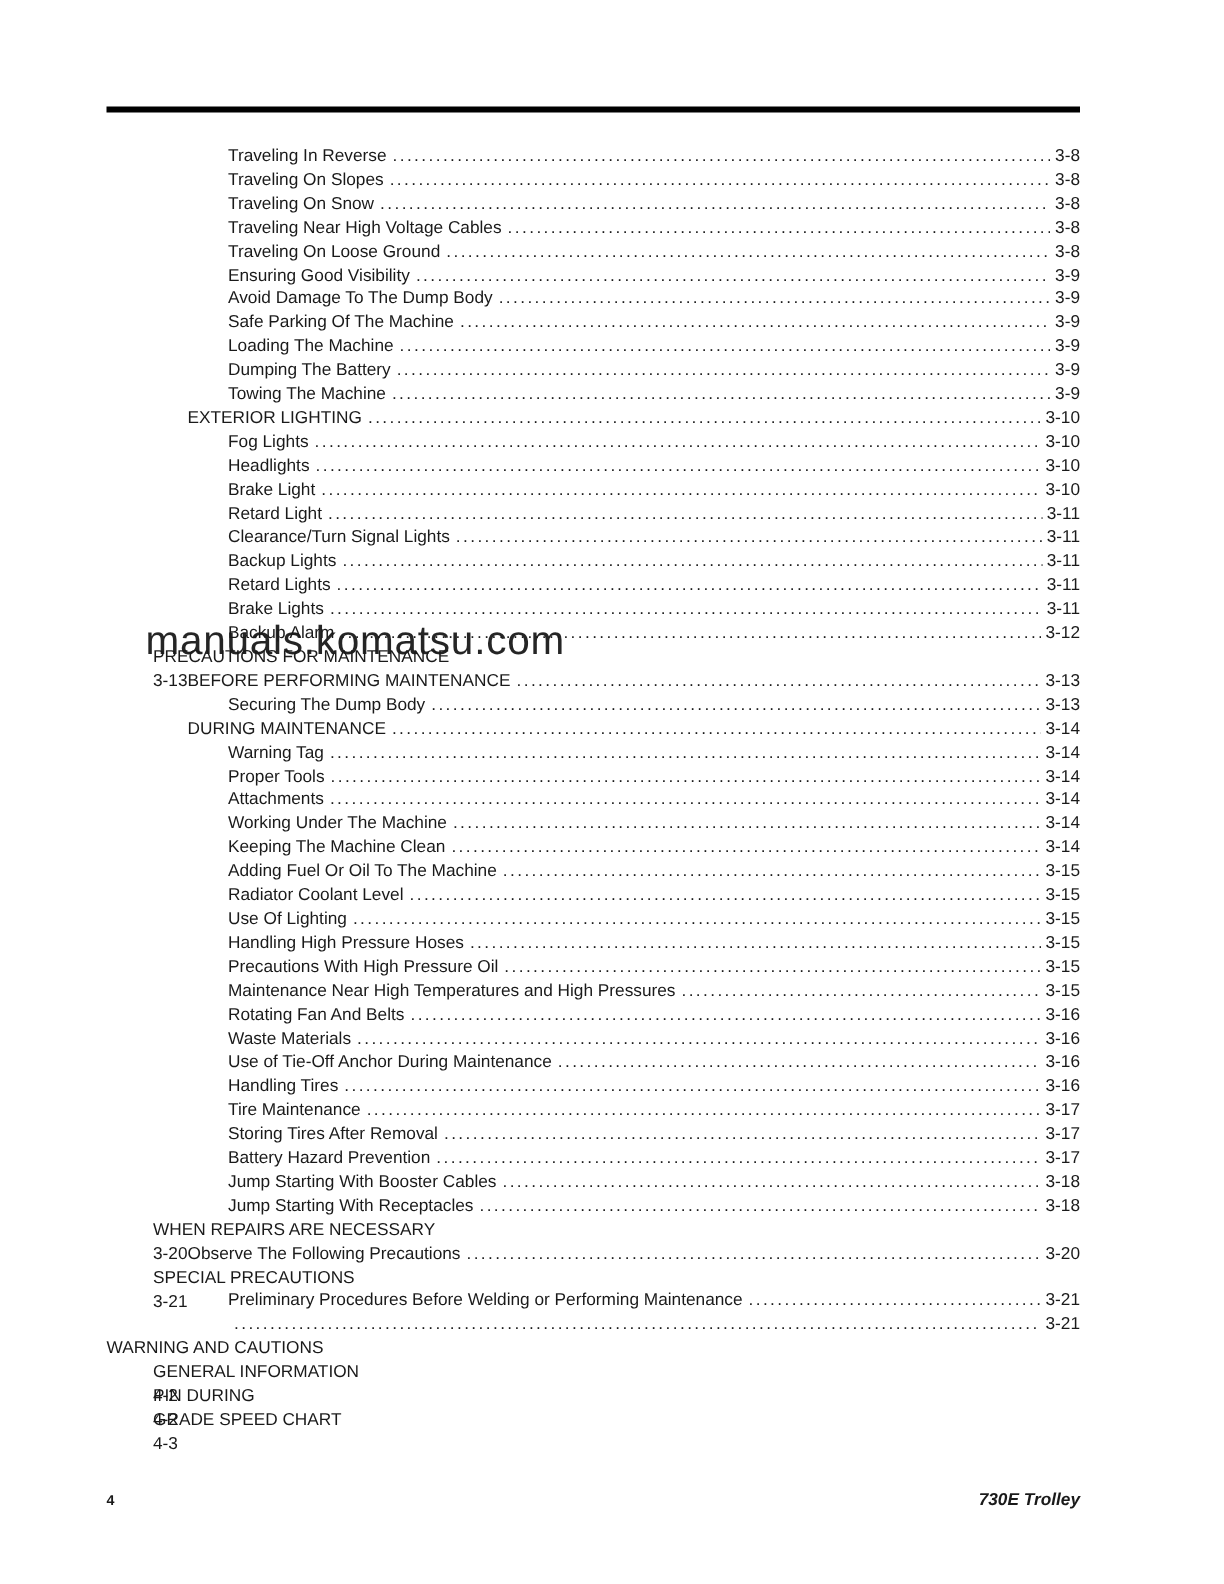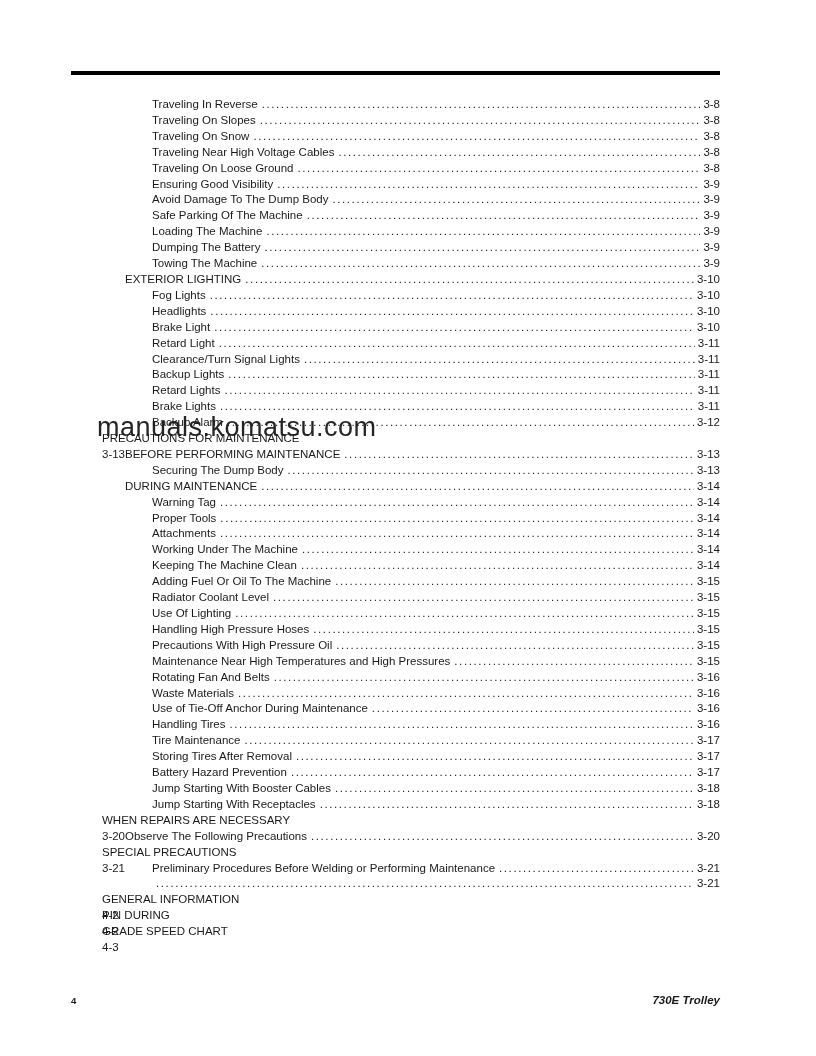--- a/index.html
+++ b/index.html
@@ -35,21 +35,21 @@
     align-items: baseline;
     font-size: 11.5px;
     line-height: 15.92px;
     height: 15.92px;
     white-space: nowrap;
     color: #1a1a1a;
   }
   .indent-0 { padding-left: 0; }
   .indent-1 { padding-left: 27px; flex-direction: column; }
   .indent-2 { padding-left: 54px; }
-  .indent-3 { padding-left: 81px; }
+  .indent-3 { padding-left: 81px; align-items: flex-end; }
   .toc-label { flex: 0 0 auto; }
   .leader {
     flex: 1 1 auto;
     overflow: hidden;
     white-space: nowrap;
     margin: 0 3px 0 4px;
     min-width: 10px;
   }
   .leader::after {
     content: "........................................................................................................................................................................................................................................";
@@ -338,20 +338,23 @@
       </div>
       <div class="toc-row indent-3">
         <span class="toc-label">Preliminary Procedures Before Welding or Performing Maintenance</span>
         <span class="leader"></span>
         <span class="toc-page">3-21</span>
       </div>
       <div class="toc-row indent-3">
         <span class="leader"></span>
         <span class="toc-page">3-21</span>
       </div>
+      <div class="toc-row indent-0">
+        <span class="toc-label">WARNING AND CAUTIONS</span>
+      </div>
       <div class="toc-row indent-1">
         <span class="toc-label">GENERAL INFORMATION</span>
         <span class="leader"></span>
         <span class="toc-page">4-2</span>
       </div>
       <div class="toc-row indent-1">
         <span class="toc-label">PIN DURING</span>
         <span class="leader"></span>
         <span class="toc-page">4-2</span>
       </div>

